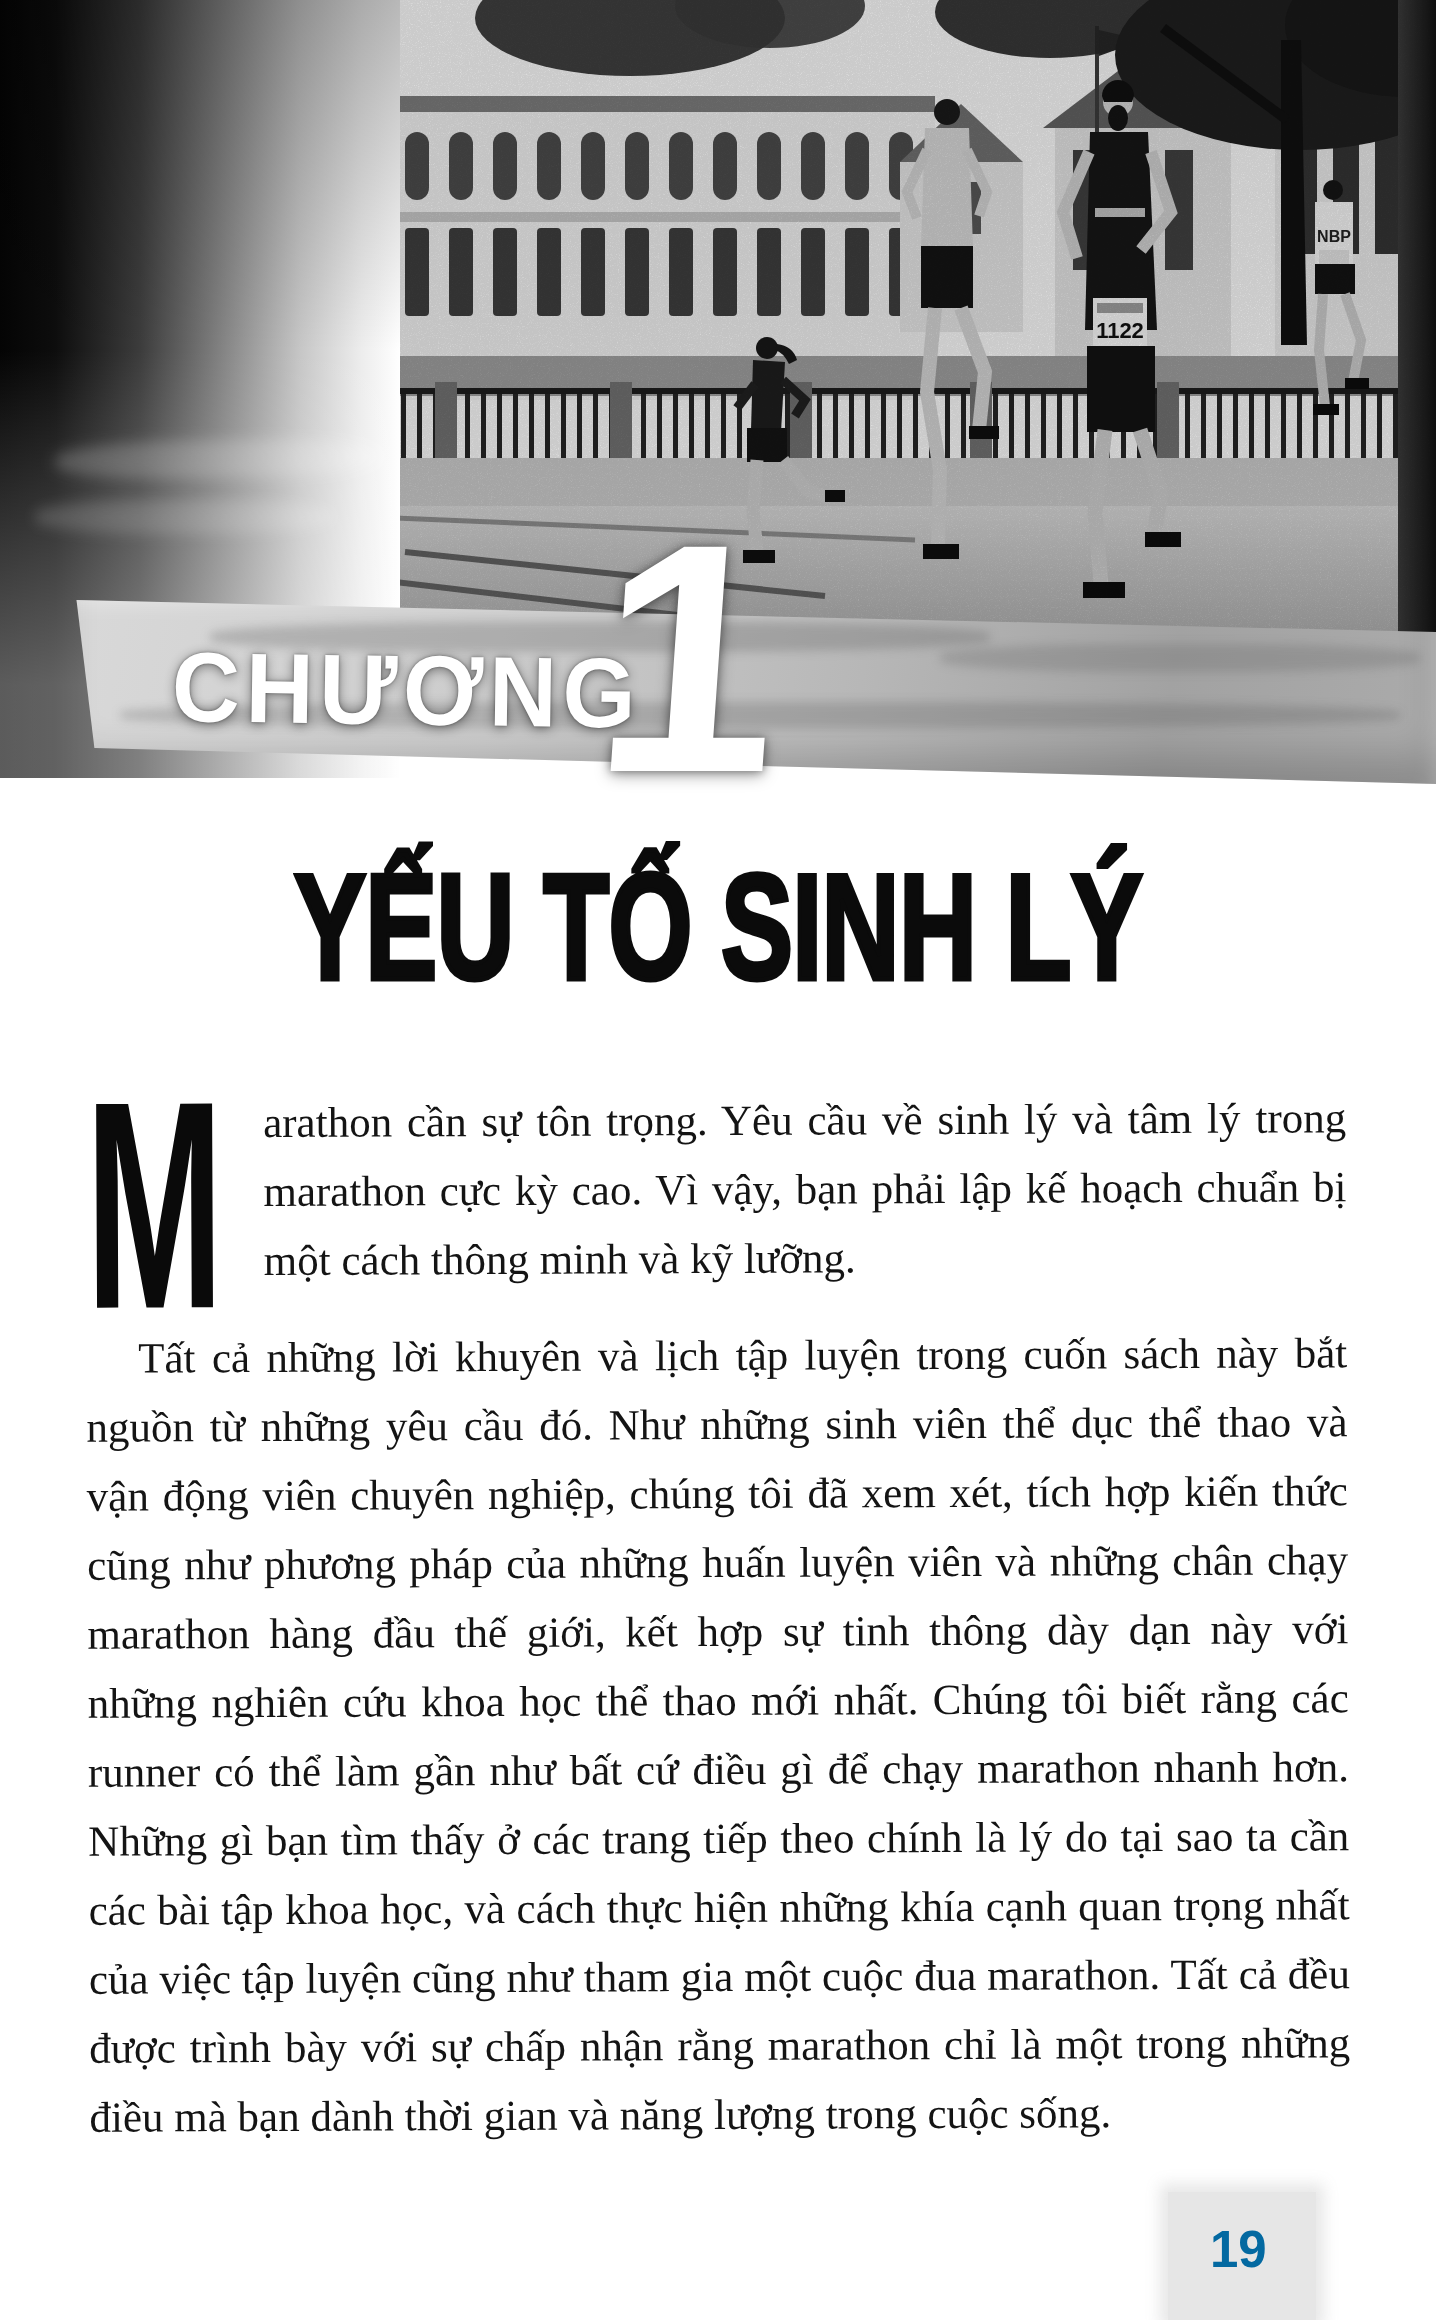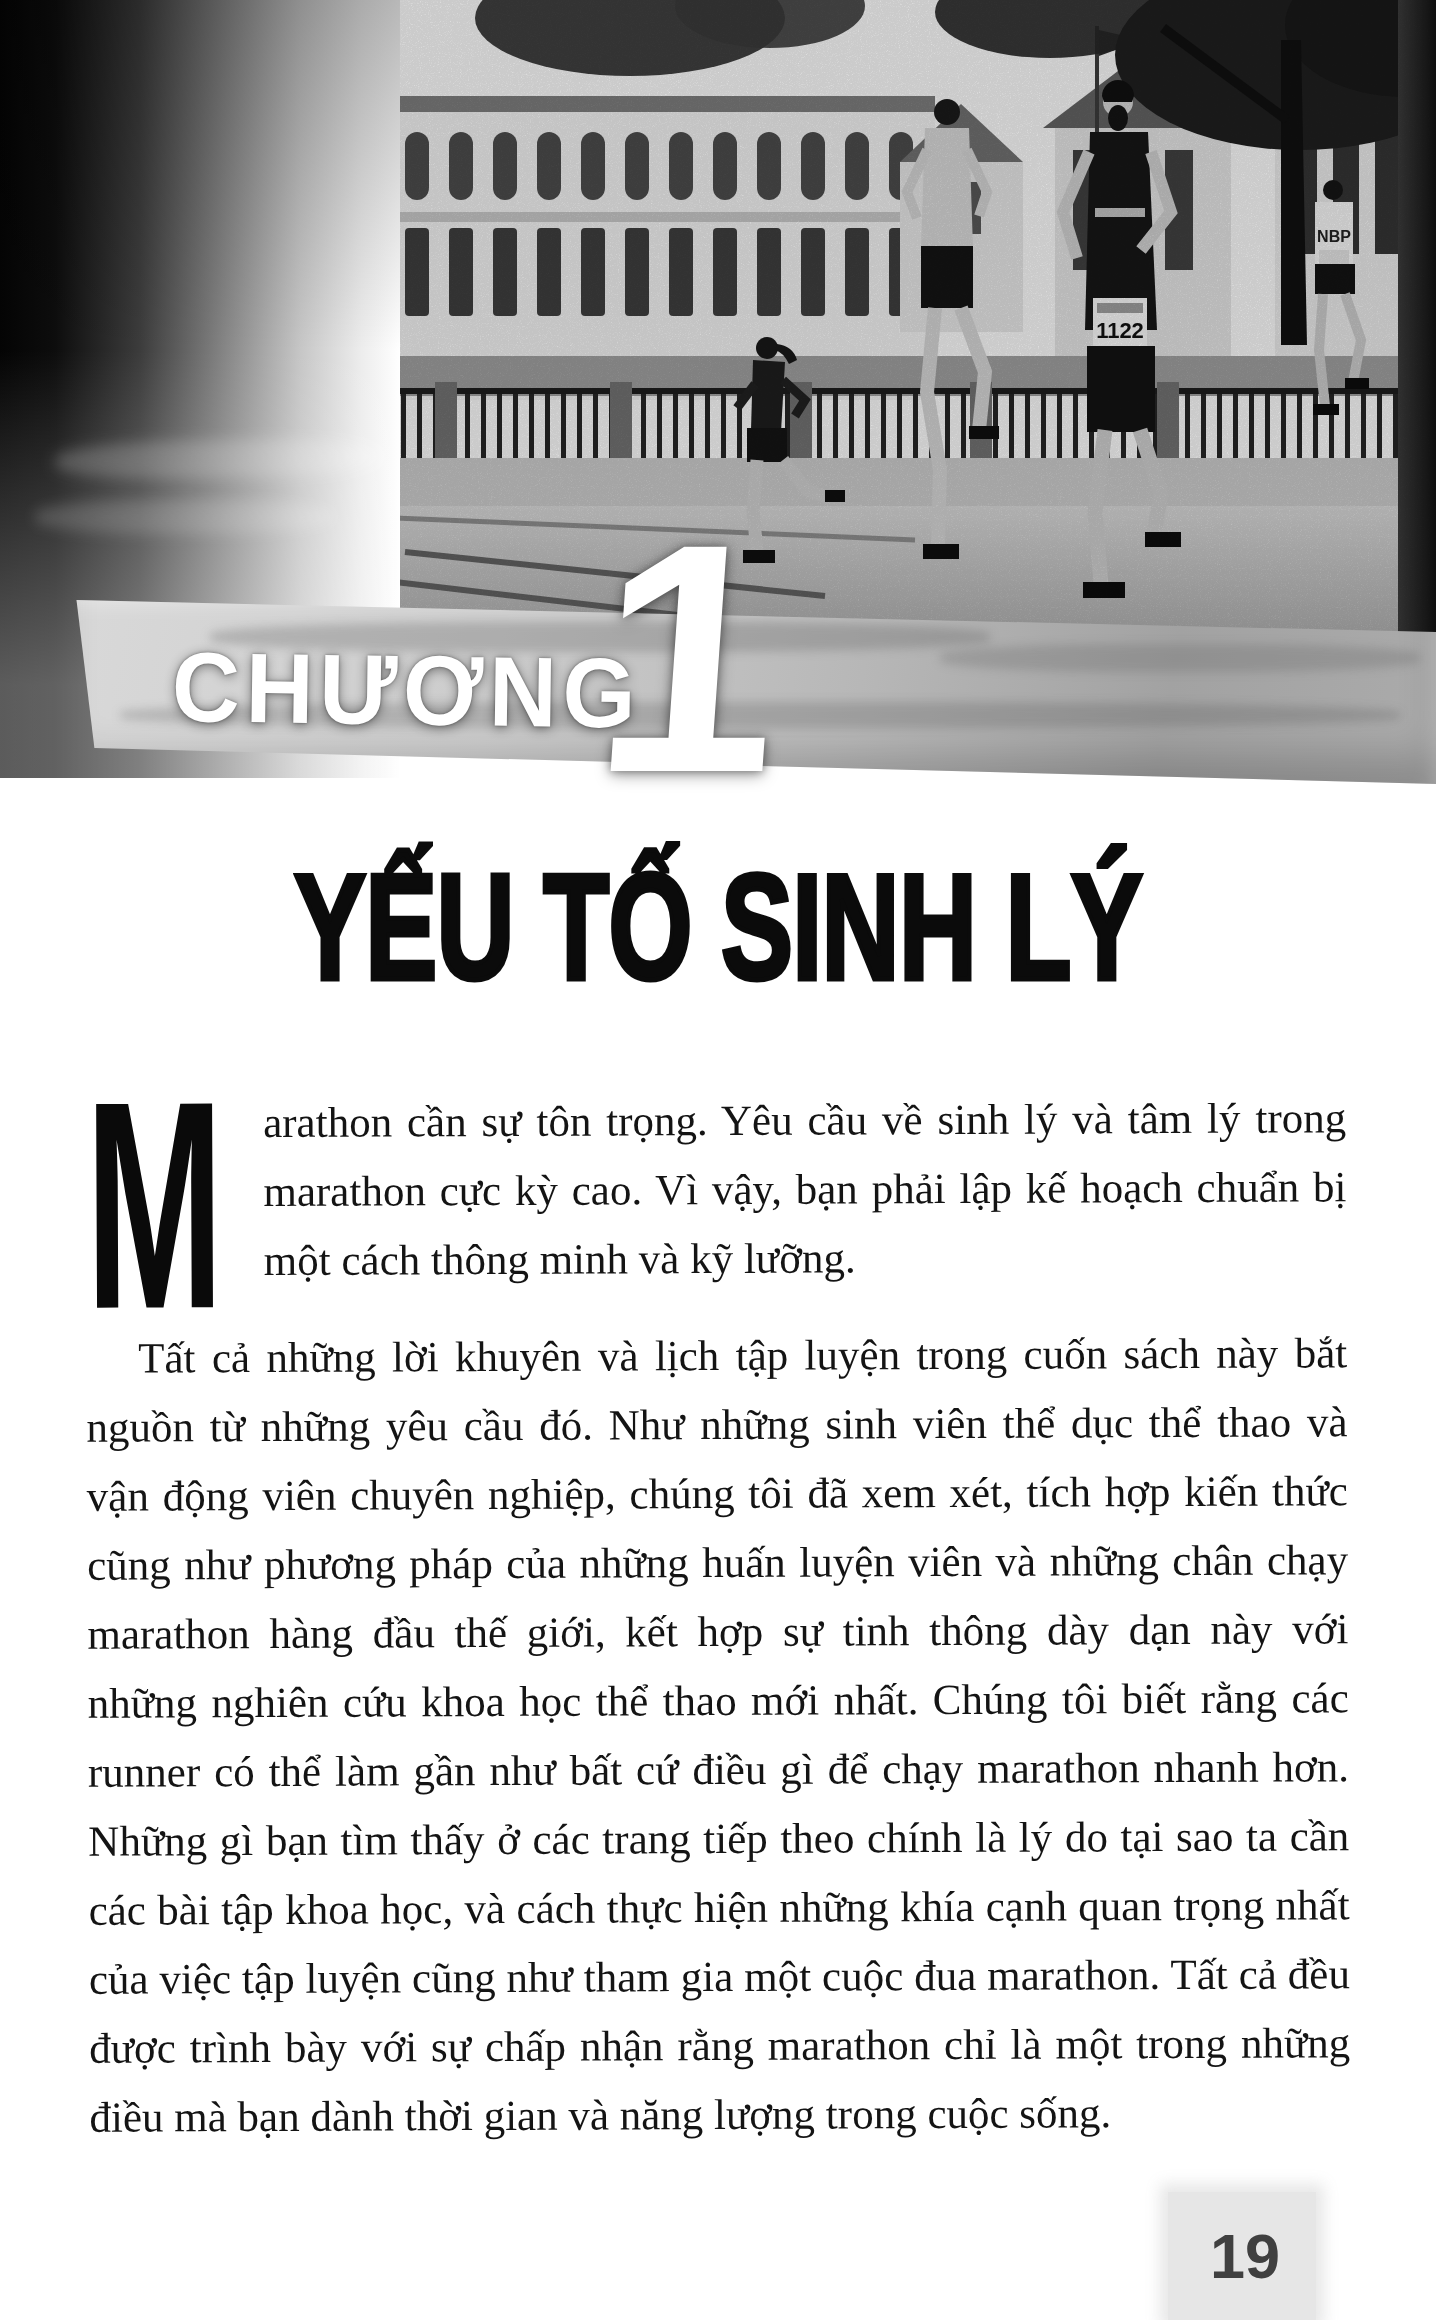--- a/index.html
+++ b/index.html
@@ -63,21 +63,21 @@
   }
   .p1{margin:0;}
   .p2{margin:28px 0 0 0;text-indent:52px;}
   
   .pageno-box{
     position:absolute;left:1168px;top:2192px;width:148px;height:128px;
     background:#e6e6e6;box-shadow:0 0 14px 8px rgba(228,228,228,.9);
   }
   .pageno{
     position:absolute;left:42px;top:28px;
-    font-family:"Liberation Sans",sans-serif;font-weight:bold;font-size:63px;color:#404040;
+    font-family:"Liberation Sans",sans-serif;font-weight:bold;font-size:51px;color:#0369a1;
   }
   svg text{font-family:"Liberation Sans",sans-serif;}
 </style>
 </head>
 <body>
 
 <div class="page">
 
   <div class="photo">
     <svg viewBox="0 0 1041 645" preserveAspectRatio="none">

